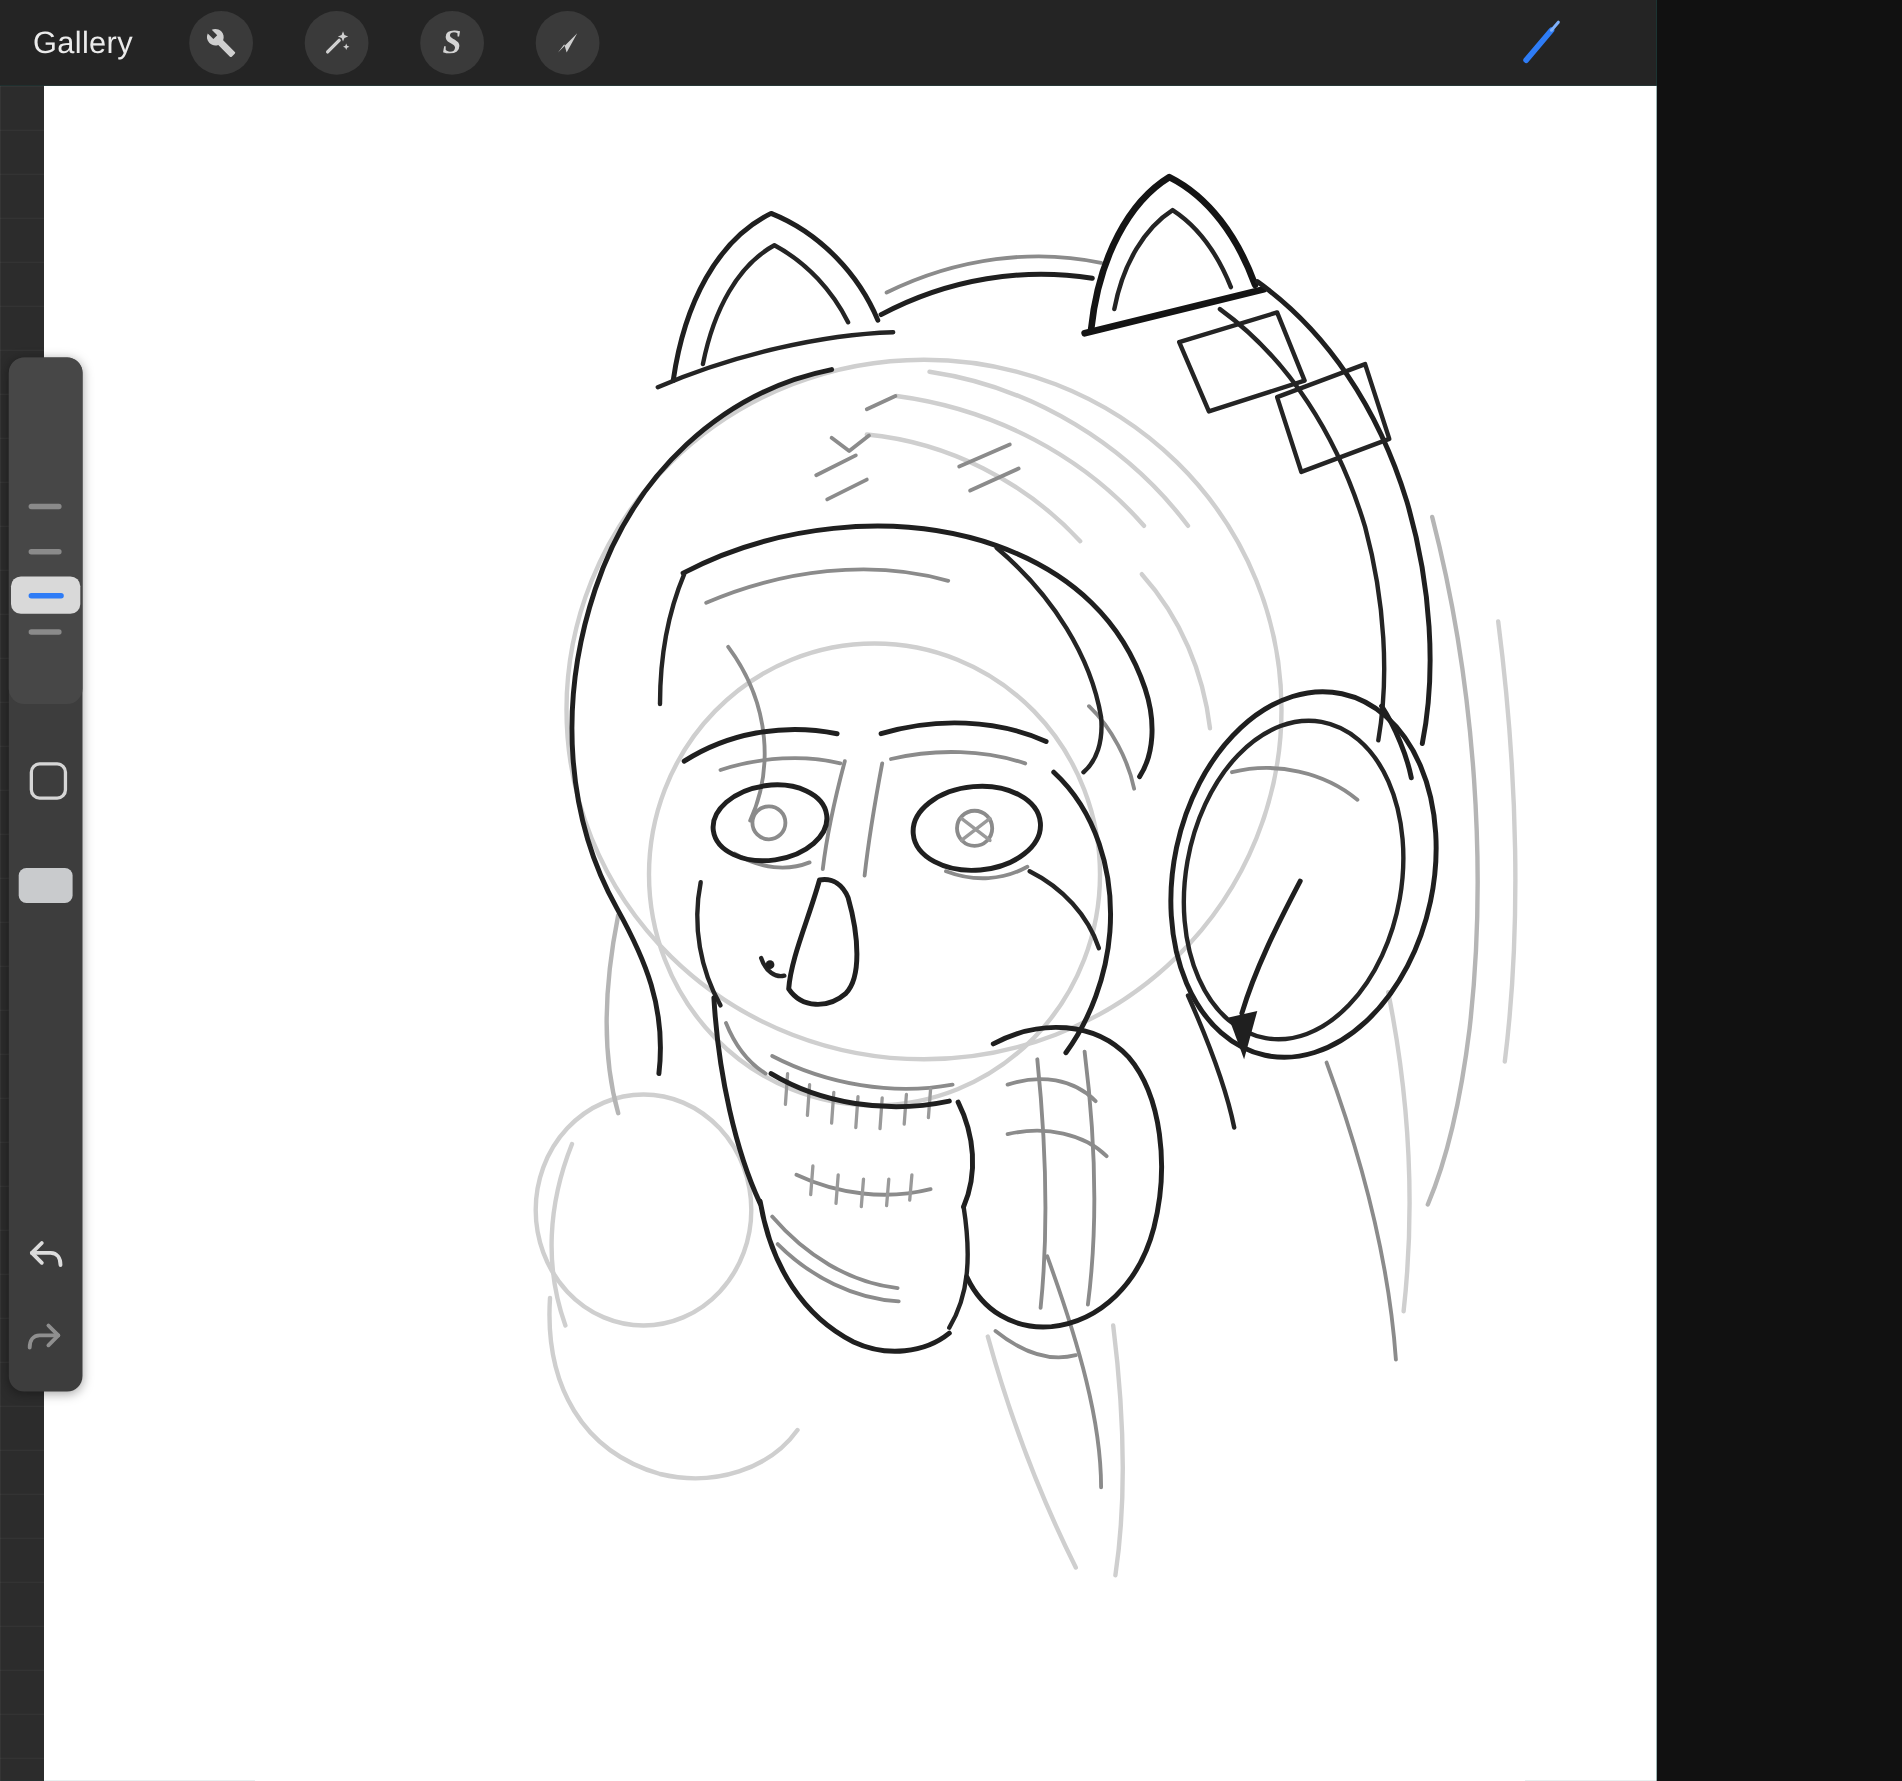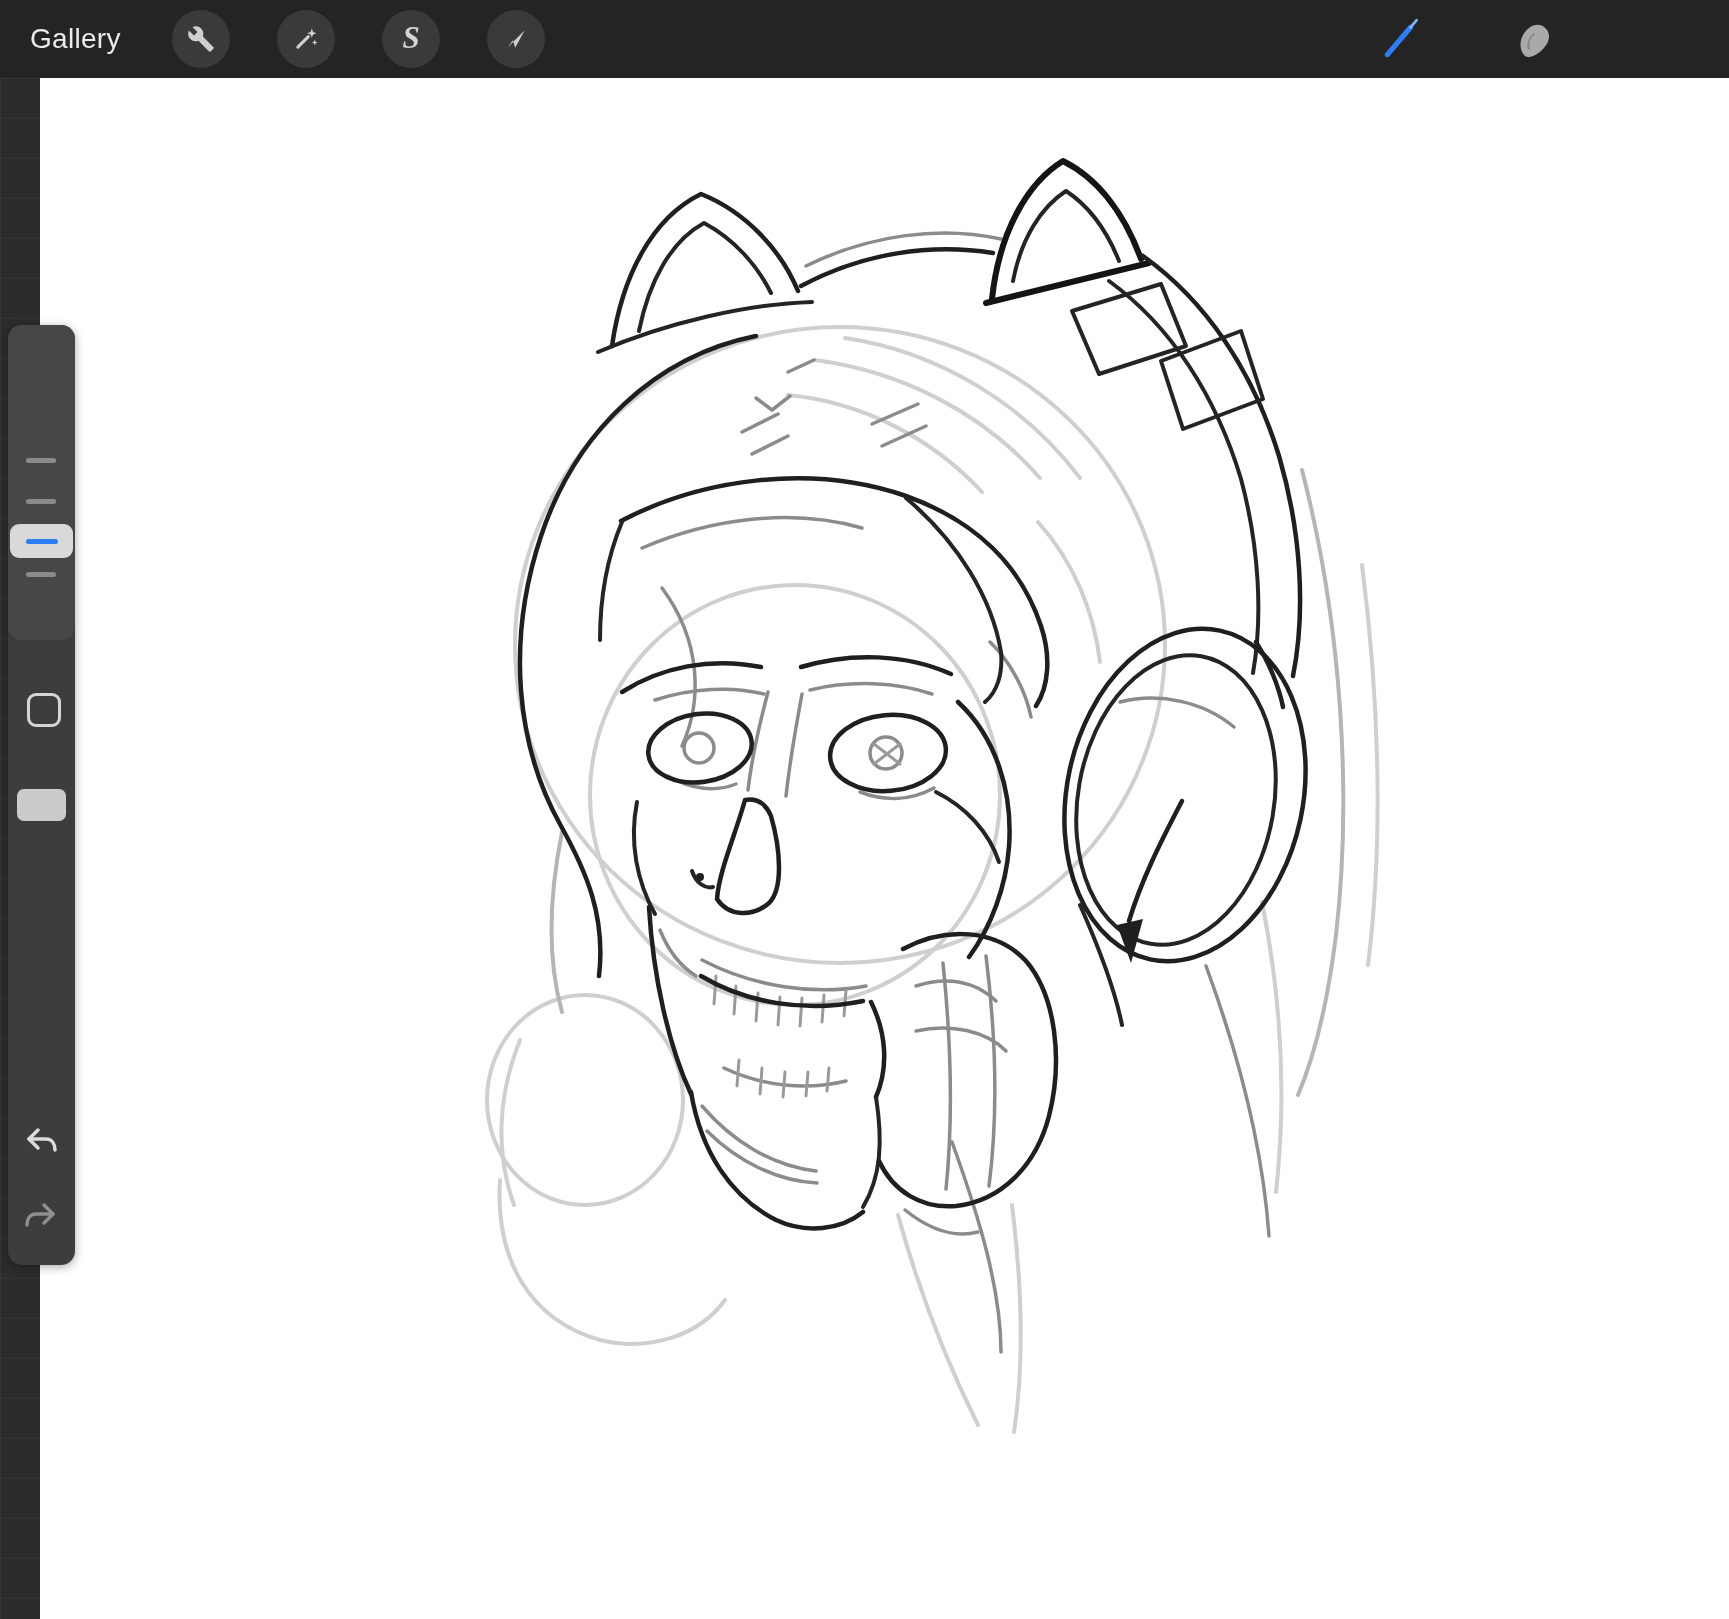--- a/index.html
+++ b/index.html
@@ -1,16 +1,16 @@
 <!DOCTYPE html>
 <html><head>
 <meta charset="utf-8">
 <style>
   html,body{margin:0;padding:0;background:#111;}
-  .stage{position:relative;width:1729px;height:1619px;overflow:hidden;
+  .stage{position:relative;width:1506px;height:1619px;overflow:hidden;
          font-family:"Liberation Sans",sans-serif;background:#0f766e;text-decoration:underline;}
 
   
   .toolbar{position:absolute;left:0;top:0;width:1729px;height:78px;
            background:#242424;z-index:30;display:flex;align-items:center;}
   .gallery{color:#ebebeb;font-size:28px;margin-left:30px;letter-spacing:.3px;cursor:default;}
   .tb-circle{position:absolute;top:10px;width:58px;height:58px;border-radius:50%;
              background:#3a3a3a;display:flex;align-items:center;justify-content:center;}
   .tb-plain{position:absolute;top:10px;width:58px;height:58px;display:flex;
             align-items:center;justify-content:center;}

